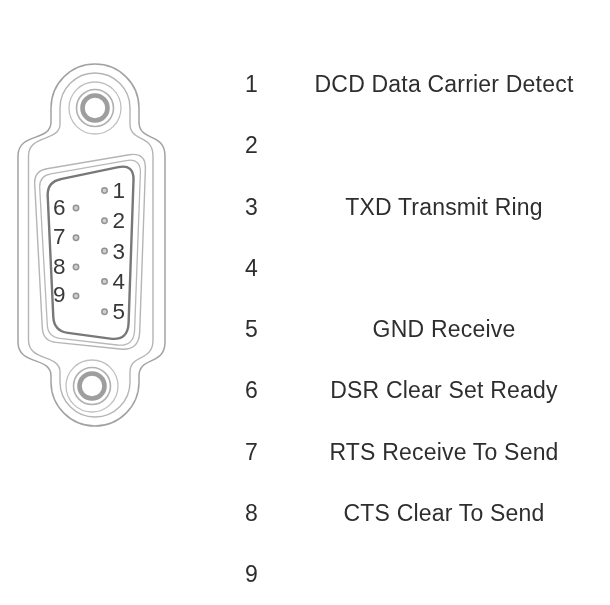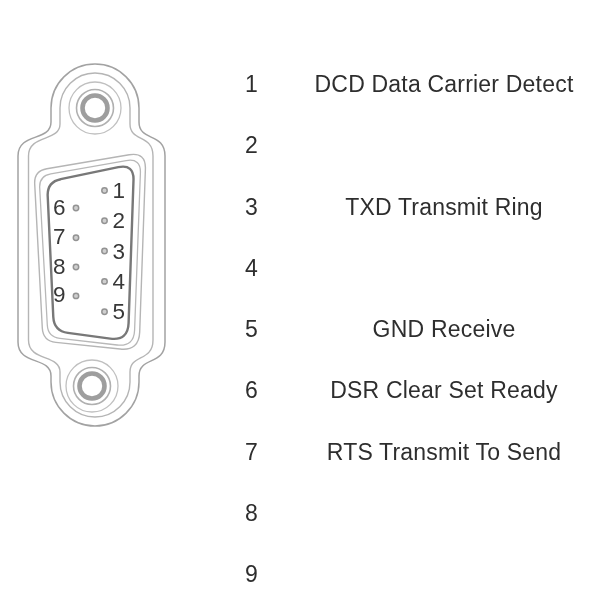--- a/index.html
+++ b/index.html
@@ -134,23 +134,24 @@
     <div class="legend-row" style="top:316px">
       <span class="num">5</span>
       <span class="lbl">GND Receive</span>
     </div>
     <div class="legend-row" style="top:377px">
       <span class="num">6</span>
       <span class="lbl">DSR Clear Set Ready</span>
     </div>
     <div class="legend-row" style="top:439px">
       <span class="num">7</span>
-      <span class="lbl">RTS Transmit To Send</span>
+      <span class="lbl">RTS Receive To Send</span>
     </div>
     <div class="legend-row" style="top:500px">
       <span class="num">8</span>
+      <span class="lbl">CTS Clear To Send</span>
     </div>
     <div class="legend-row" style="top:561px">
       <span class="num">9</span>
     </div>
   </div>
 
 </div>
 
 </body></html>

